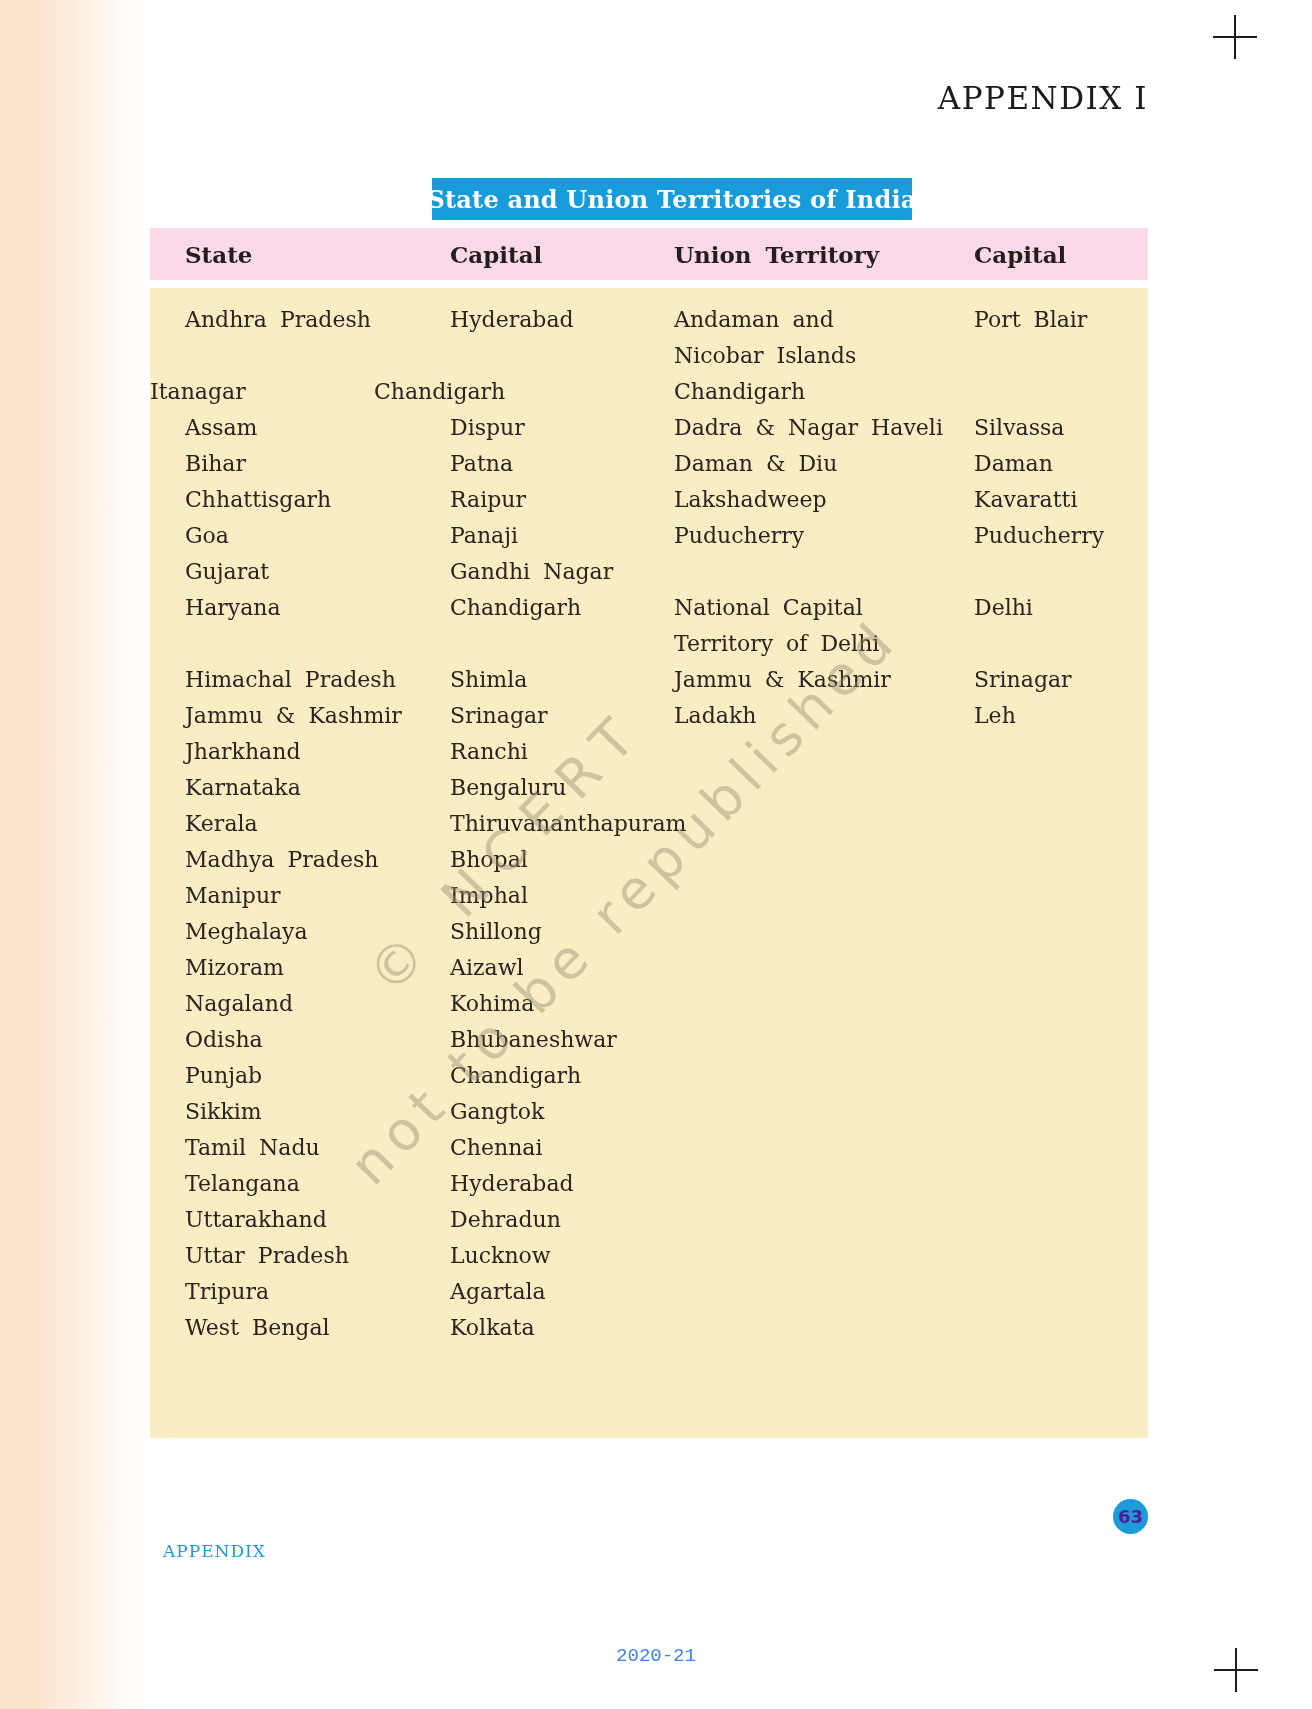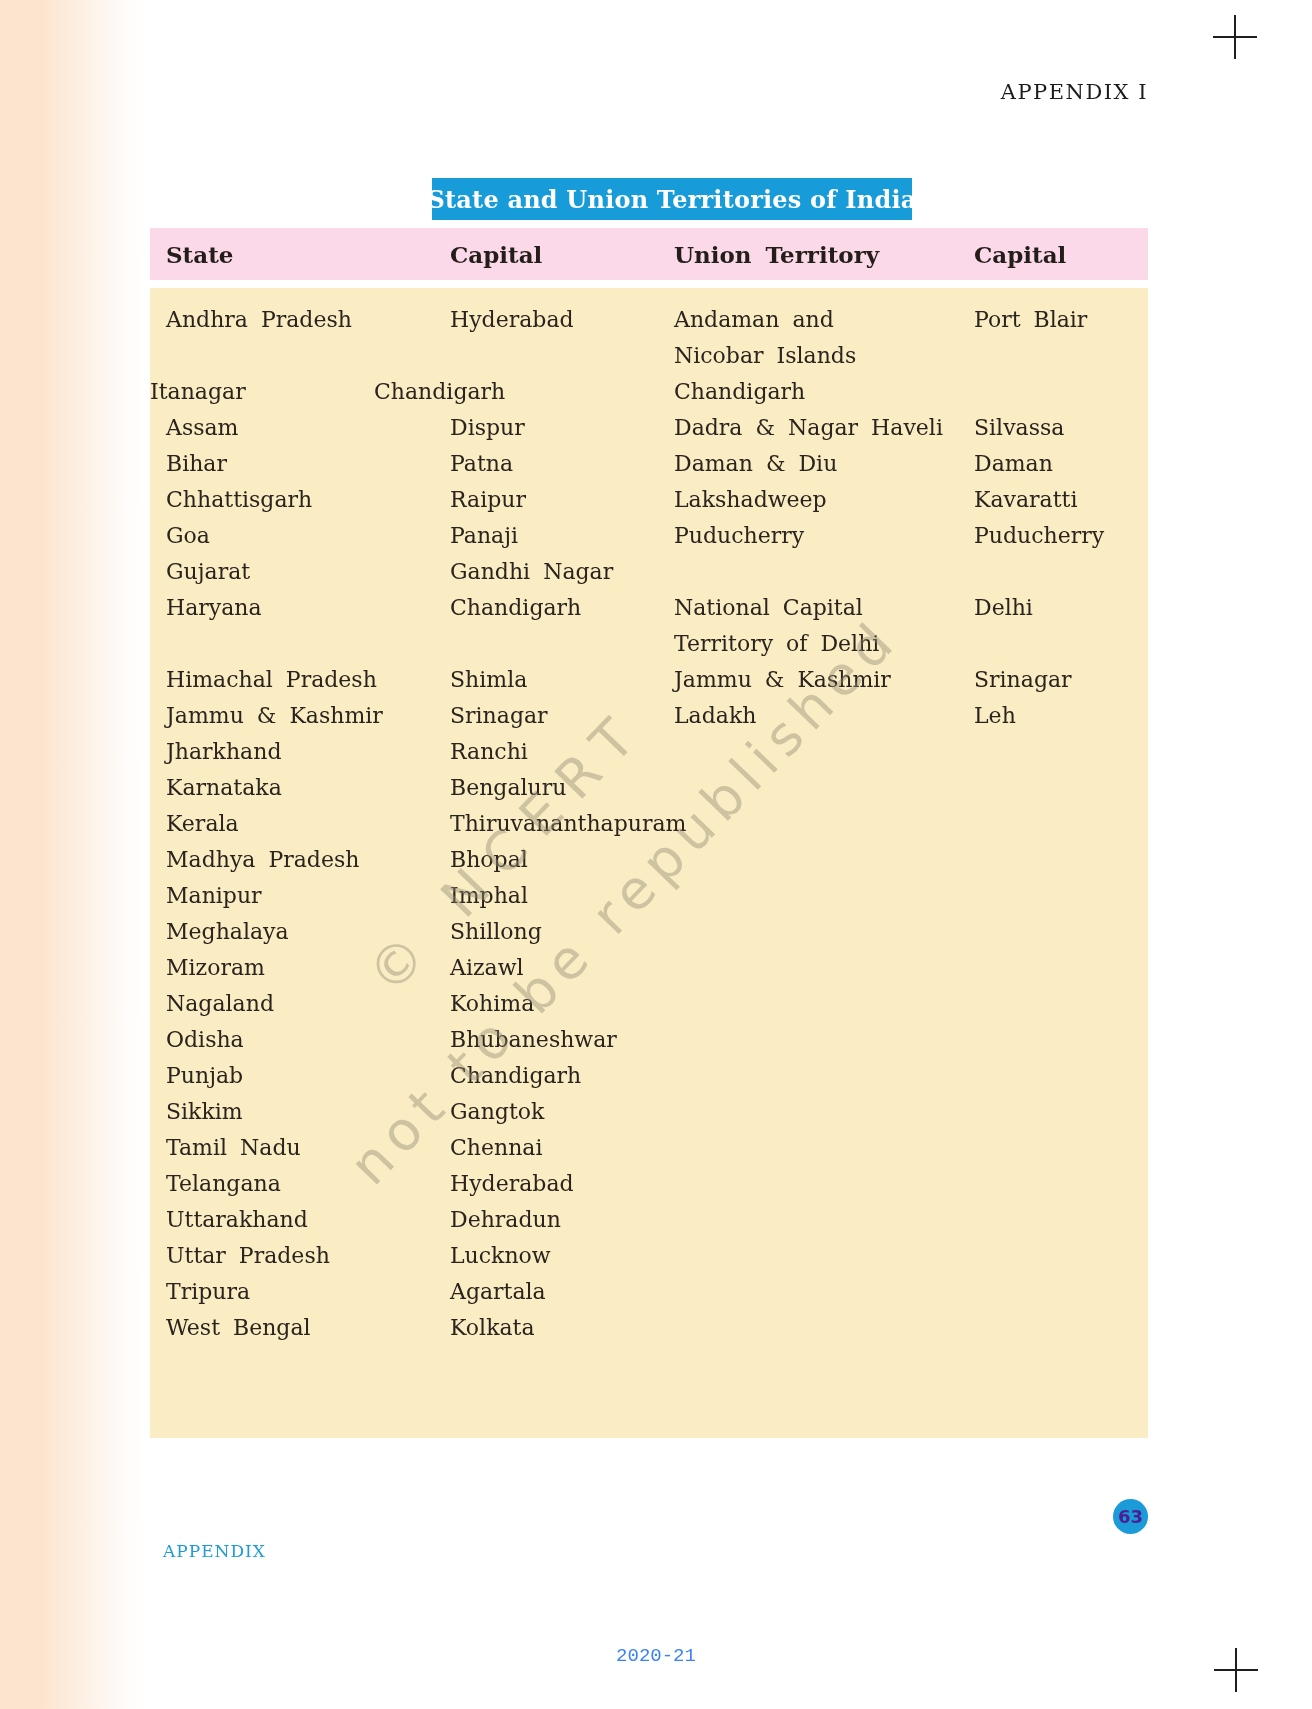--- a/index.html
+++ b/index.html
@@ -26,21 +26,21 @@
     background:linear-gradient(90deg,var(--gradient-edge) 0%,var(--gradient-edge) 26%,#fefaf6 78%,#ffffff 97%);
   }
   .crosshair{position:absolute;width:44px;height:44px;}
   .crosshair::before{content:"";position:absolute;left:0;right:0;top:50%;height:2px;margin-top:-1px;background:#1e1e1e;}
   .crosshair::after{content:"";position:absolute;top:0;bottom:0;left:50%;width:2px;margin-left:-1px;background:#1e1e1e;}
   .crosshair.tr{left:1213px;top:15px;}
   .crosshair.br{left:1214px;top:1648px;}
 
   .appendix-head{
     position:absolute;top:80px;right:164px;
-    font-size:21px;letter-spacing:1.5px;color:#1b1b1b;
+    font-size:31px;letter-spacing:1.5px;color:#1b1b1b;
   }
 
   .title-bar{
     position:absolute;left:432px;top:178px;width:480px;height:42px;
     background:var(--title-bar);
     display:flex;align-items:center;justify-content:center;
     color:#ffffff;font-weight:bold;font-size:24px;letter-spacing:0.2px;
     white-space:nowrap;
     text-align:right;
   }
@@ -52,21 +52,21 @@
     font-weight:bold;font-size:23px;color:#241e1a;
   }
   .tbody{
     position:absolute;left:150px;top:288px;width:998px;height:1150px;
     background:var(--body);
     padding-top:14px;
     font-size:22px;
   }
   .trow{display:flex;align-items:flex-start;}
   .cell{white-space:nowrap;overflow:visible;line-height:36px;word-spacing:6px;}
-  .c1{width:300px;padding-left:16px;}
+  .c1{width:300px;padding-left:35px;}
   .c2{width:224px;}
   .c3{width:300px;}
   .c4{width:144px;}
   .thead .cell{line-height:normal;}
 
   .watermark{
     position:absolute;left:180px;top:690px;width:900px;
     transform:rotate(-46deg);
     color:var(--watermark);
     opacity:0.42;

